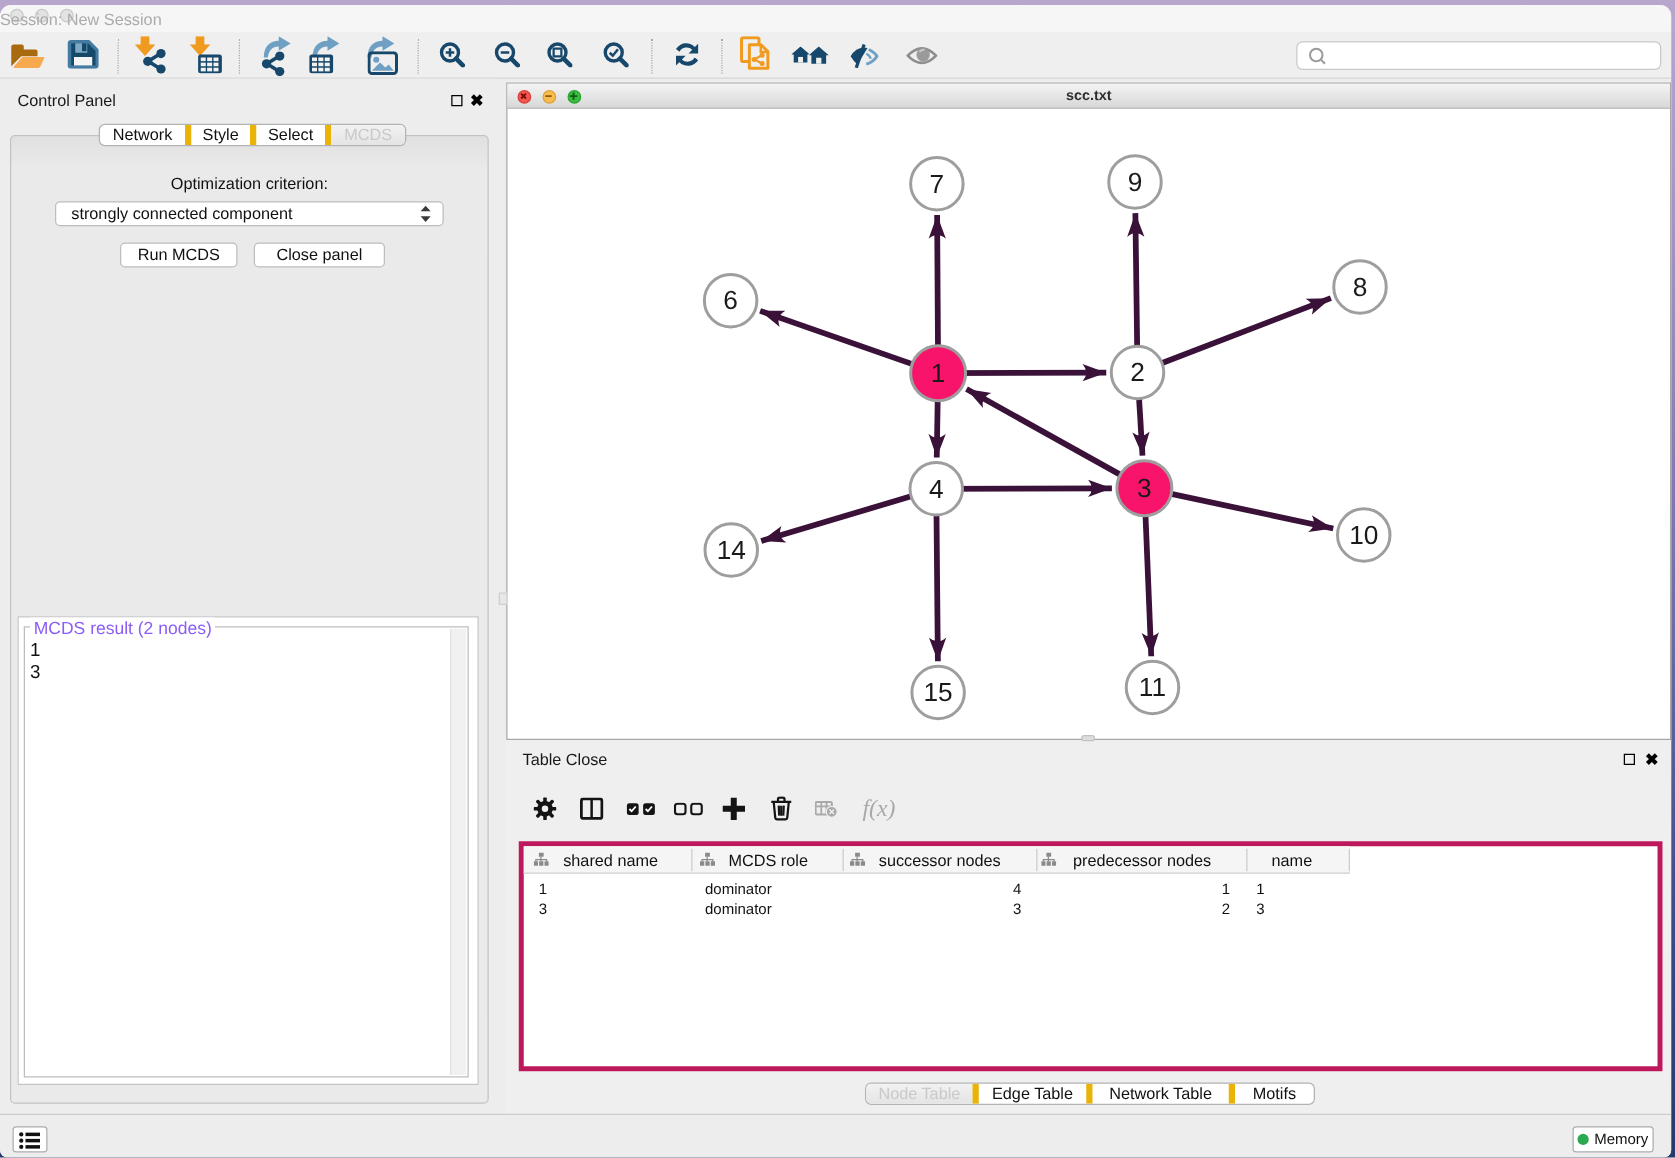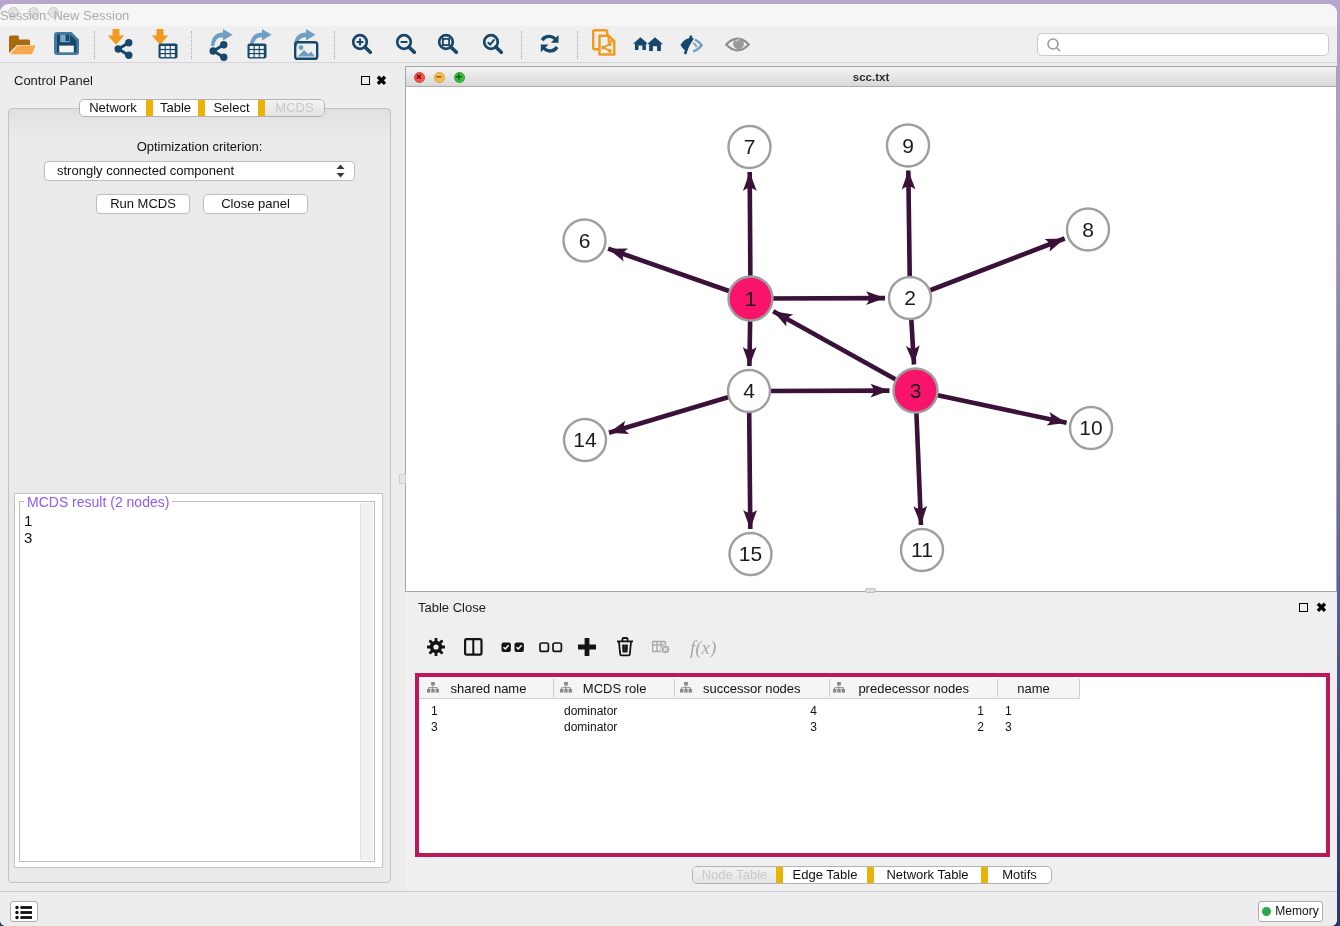--- a/index.html
+++ b/index.html
@@ -7,21 +7,21 @@
 #win { position:absolute; left:0; top:4px; width:1337px; height:922px; background:#ededed; border-radius:9px 9px 6px 6px; overflow:hidden; }
 #titlebar { position:absolute; left:0; top:0; width:100%; height:22px; background:#f6f6f6; }
 #titlebar .t { position:absolute; width:100%; text-align:left; top:4px; font-size:13px; color:#ababab; }
 .tl { position:absolute; top:3px; width:11px; height:11px; border-radius:50%; background:#e3e3e3; border:1px solid #c9c9c9; }
 #toolbar { position:absolute; left:0; top:22px; width:100%; height:37px; background:#efefef; border-bottom:1px solid #d5d5d5; }
 .tsep { position:absolute; top:5px; height:28px; width:0; border-left:1px dotted #a9a9a9; }
 #search { position:absolute; left:1037px; top:7px; width:292px; height:23px; background:#fff; border:1px solid #c9c9c9; border-radius:5px; }
 #cp { position:absolute; left:0; top:59px; width:399px; height:832px; background:#ededed; }
 #cp h1 { position:absolute; left:14px; top:10px; font-size:13px; font-weight:normal; color:#1a1a1a; }
 .tabrow { position:absolute; display:flex; height:18px; z-index:2; border:1px solid #b3b3b3; border-radius:5px; background:#fff; overflow:hidden; }
-.tabrow div { font-size:13px; color:#111; text-align:center; line-height:16px; border-right:7px solid #eab308; }
+.tabrow div { font-size:13px; color:#111; text-align:center; line-height:16px; border-right:5px solid #eab308; }
 .tabrow div:last-child { border-right:none; }
 .tabrow .sel { background:linear-gradient(#f2f2f2,#e4e4e4); color:#c9c9c9; }
 #cpbody { position:absolute; left:8px; top:45px; width:383px; height:775px; border:1px solid #c2c2c2; border-radius:4px;
   background:linear-gradient(#e0e0e0 0px,#eaeaea 26px,#eaeaea 100%); }
 #optlab { position:absolute; width:100%; text-align:center; top:30px; font-size:13px; color:#111; }
 #combo { position:absolute; left:35px; top:52px; width:311px; height:20px; background:#fff; border:1px solid #bdbdbd; border-radius:4px;
   font-size:13px; line-height:18px; padding-left:12px; color:#111; }
 .btn { position:absolute; height:20px; background:#fff; border:1px solid #bdbdbd; border-radius:4px; font-size:13px; text-align:center; line-height:18px; color:#111; }
 #fs { position:absolute; left:5px; top:384px; width:369px; height:375px; background:#fff; border:1px solid #c5c5c5; }
 #fsg { position:absolute; left:4px; top:7px; right:7px; bottom:5px; border:1px solid #bdbdbd; }
@@ -200,21 +200,21 @@
           <line x1="12.7" y1="12.7" x2="16" y2="16" stroke="#9a9a9a" stroke-width="1.6"></line>
         </svg>
       </div>
   </div>
   <div id="cp">
     <h1>Control Panel</h1>
     <div class="floatic" style="left:361px;top:13px"></div>
     <div class="xic" style="left:376px;top:12px">✖</div>
     <div class="tabrow" style="left:79px;top:36px">
       <div style="width:73px">Network</div>
-        <div style="width:52px">Table</div>
+        <div style="width:52px">Style</div>
         <div style="width:60px">Select</div>
         <div class="sel" style="width:59px">MCDS</div>
     </div>
     <div id="cpbody">
       <div id="optlab">Optimization criterion:</div>
       <div id="combo">strongly connected component
         <svg width="12" height="14" style="position:absolute;right:7px;top:2px">
             <path d="M5.5,0.5 L9.5,5 H1.5 Z" fill="#3a3a3a"></path>
             <path d="M5.5,13.5 L1.5,9 H9.5 Z" fill="#3a3a3a"></path>
           </svg>

